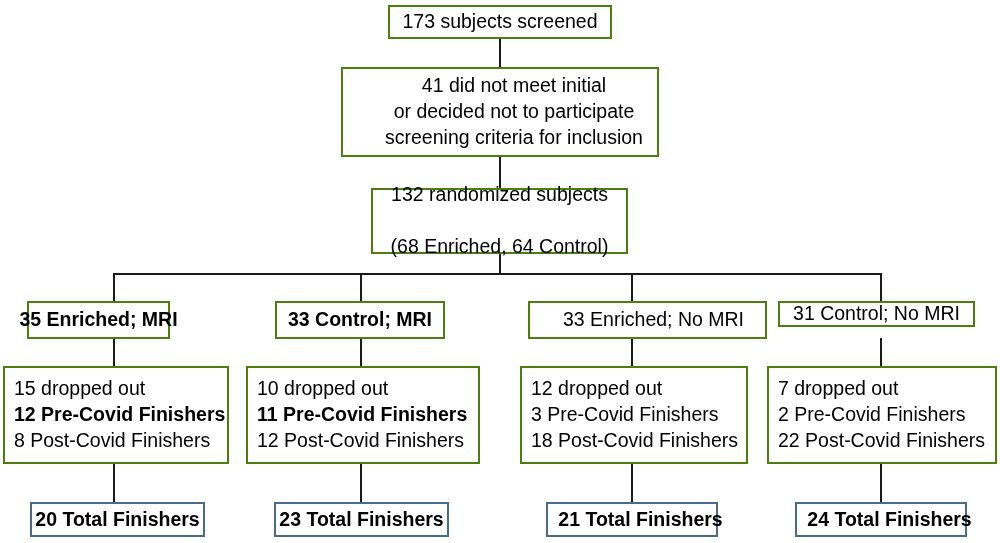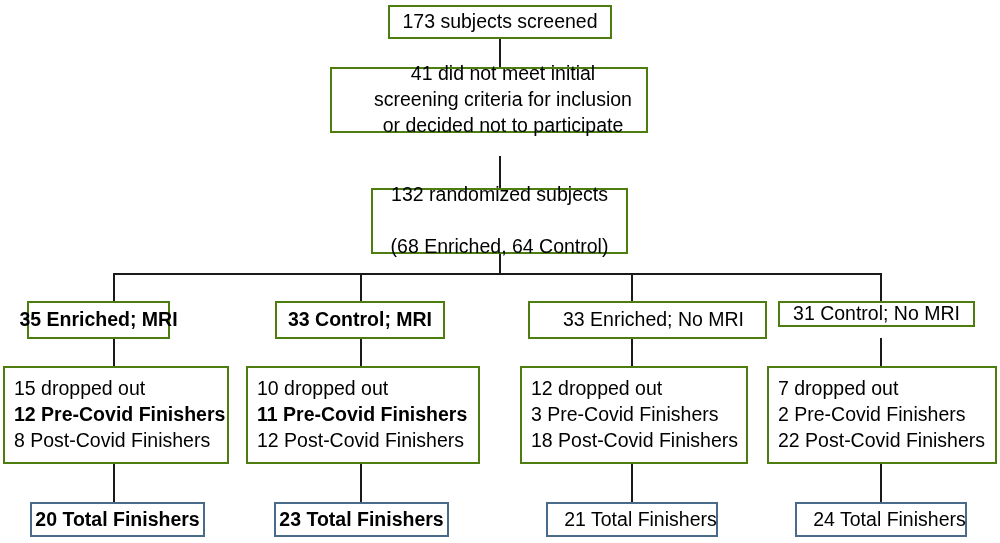--- a/index.html
+++ b/index.html
@@ -44,21 +44,21 @@
   }
   .bold {
     font-weight: bold;
   }
   .total-box {
     border: 2px solid #4a6a8a;
     font-weight: bold;
     font-size: 19.5px;
   }
   .total-box.regular {
-    font-weight: normal;
+    font-weight: bold;
     padding-left: 17px;
   }
   .connector {
     position: absolute;
     background: #1a1a1a;
     z-index: 1;
   }
   .vline {
     width: 2px;
   }
@@ -89,24 +89,24 @@
 
   <div class="connector vline" style="left:113px; top:464px; height:38px;"></div>
   <div class="connector vline" style="left:360px; top:464px; height:38px;"></div>
   <div class="connector vline" style="left:631px; top:464px; height:38px;"></div>
   <div class="connector vline" style="left:880px; top:464px; height:38px;"></div>
 
   <div class="box" style="left:388px; top:5px; width:224px; height:34px;">
     <span class="line">173 subjects screened</span>
   </div>
 
-  <div class="box" style="left:330px; top:67px; width:318px; height:66px;padding-left:28px;">
+  <div class="box" style="left:341px; top:67px; width:318px; height:90px;padding-left:28px;">
     <span class="line">41 did not meet initial</span>
+    <span class="line">or decided not to participate</span>
     <span class="line">screening criteria for inclusion</span>
-    <span class="line">or decided not to participate</span>
   </div>
 
   <div class="box" style="left:371px; top:188px; width:257px; height:66px;gap:26px;">
     <span class="line">132 randomized subjects</span>
     <span class="line">(68 Enriched, 64 Control)</span>
   </div>
 
   <div class="box" style="left:27px; top:301px; width:143px; height:38px;">
     <span class="line bold">35 Enriched; MRI</span>
   </div>

